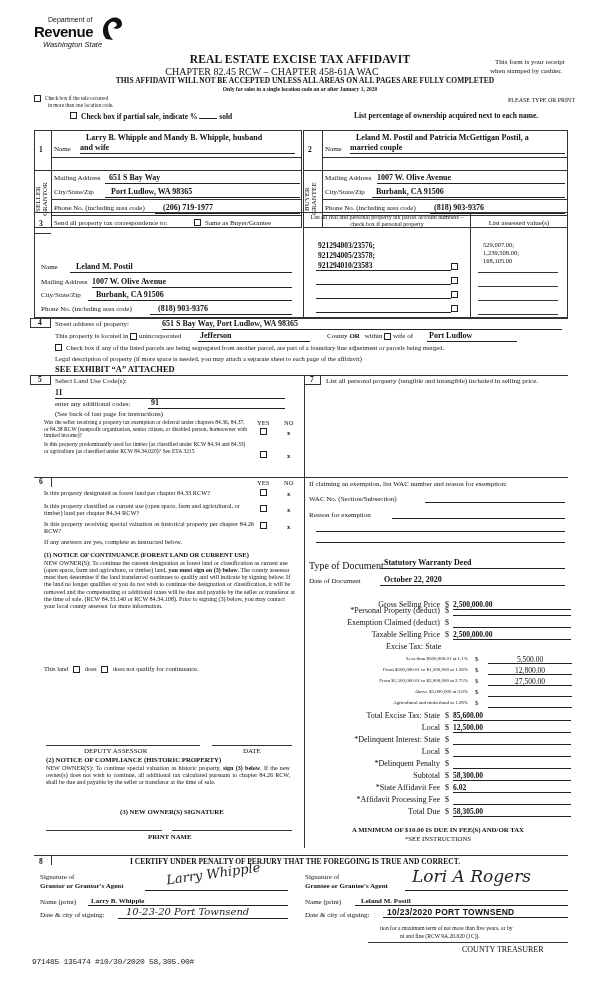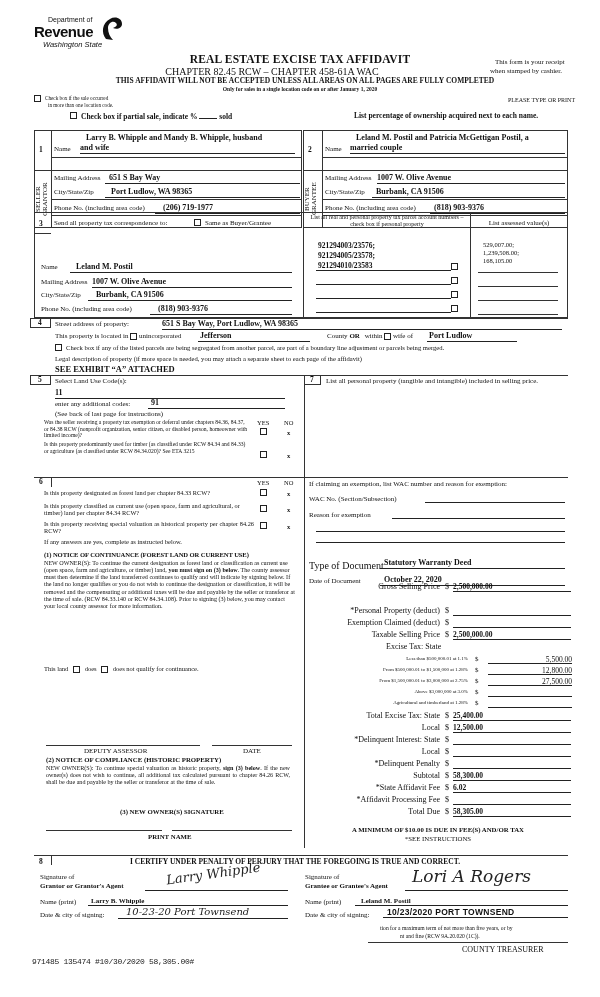--- a/index.html
+++ b/index.html
@@ -18,21 +18,21 @@
 .tiny{font-size:5.2px}
 .fill{font-weight:bold;font-size:8px;font-family:"Liberation Serif",serif}
 .side{position:absolute;writing-mode:vertical-rl;transform:rotate(180deg);font-size:7px;text-align:center;line-height:1}
 .tax-row{position:absolute;left:305px;width:285px;height:11px;font-size:8px}
 .tax-row .lbl{position:absolute;right:150px;top:0;white-space:nowrap}
 .tax-row .dol{position:absolute;left:140px;top:0}
 .tax-row .val{position:absolute;left:148px;width:118px;border-bottom:1px solid #222;height:10px;font-weight:bold;font-size:7.5px}
 .ex-row{position:absolute;left:305px;width:285px;height:10px;font-size:5px}
 .ex-row .lbl{position:absolute;right:122px;top:1px;white-space:nowrap}
 .ex-row .dol{position:absolute;left:170px;top:0;font-size:7px}
-.ex-row .val{position:absolute;left:183px;width:84px;text-align:right;border-bottom:1px solid #222;height:9px;font-size:7.5px}
+.ex-row .val{position:absolute;left:183px;width:84px;text-align:center;border-bottom:1px solid #222;height:9px;font-size:7.5px}
 .sig{font-family:"DejaVu Serif",serif;font-style:italic;color:#222}
 </style>
 </head>
 <body>
 
 <div class="abs" style="left:34px;top:14px;width:100px;height:40px">
   <div class="abs sans" style="left:14px;top:2px;font-size:7px">Department of</div>
   <div class="abs sans b" style="left:0;top:9px;font-size:15px;letter-spacing:-0.5px">Revenue</div>
   <div class="abs sans" style="left:9px;top:26px;font-size:7.5px;font-style:italic">Washington State</div>
   <svg class="abs" style="left:66px;top:1px" width="24" height="26" viewBox="0 0 24 26">
@@ -229,21 +229,21 @@
 <div class="abs ul" style="left:425px;top:494px;width:140px;height:9px"></div>
 <div class="abs" style="left:309px;top:511px;font-size:7px">Reason for exemption</div>
 <div class="abs ul" style="left:392px;top:510px;width:173px;height:9px"></div>
 <div class="abs ul" style="left:316px;top:524px;width:249px;height:8px"></div>
 <div class="abs ul" style="left:316px;top:535px;width:249px;height:8px"></div>
 <div class="abs" style="left:309px;top:560px;font-size:10px">Type of Document</div>
 <div class="abs fill ul" style="left:380px;top:558px;width:185px;padding-left:4px">Statutory Warranty Deed</div>
 <div class="abs" style="left:309px;top:577px;font-size:7px">Date of Document</div>
 <div class="abs fill ul" style="left:380px;top:575px;width:185px;padding-left:4px">October 22, 2020</div>
 
-<div class="tax-row" style="top:582px">
+<div class="tax-row" style="top:600px">
     <span class="lbl">Gross Selling Price</span>
     <span class="dol">$</span>
     <span class="val">2,500,000.00</span>
   </div>
 <div class="tax-row" style="top:606px">
     <span class="lbl">*Personal Property (deduct)</span>
     <span class="dol">$</span>
     <span class="val"></span>
   </div>
 <div class="tax-row" style="top:618px">
@@ -280,21 +280,21 @@
   </div>
 <div class="ex-row" style="top:699px">
     <span class="lbl">Agricultural and timberland at 1.28%</span>
     <span class="dol">$</span>
     <span class="val"></span>
   </div>
 
 <div class="tax-row" style="top:711px">
     <span class="lbl">Total Excise Tax: State</span>
     <span class="dol">$</span>
-    <span class="val">25,400.00</span>
+    <span class="val">85,600.00</span>
   </div>
 <div class="tax-row" style="top:723px">
     <span class="lbl">Local</span>
     <span class="dol">$</span>
     <span class="val">12,500.00</span>
   </div>
 <div class="tax-row" style="top:735px">
     <span class="lbl">*Delinquent Interest: State</span>
     <span class="dol">$</span>
     <span class="val"></span>

